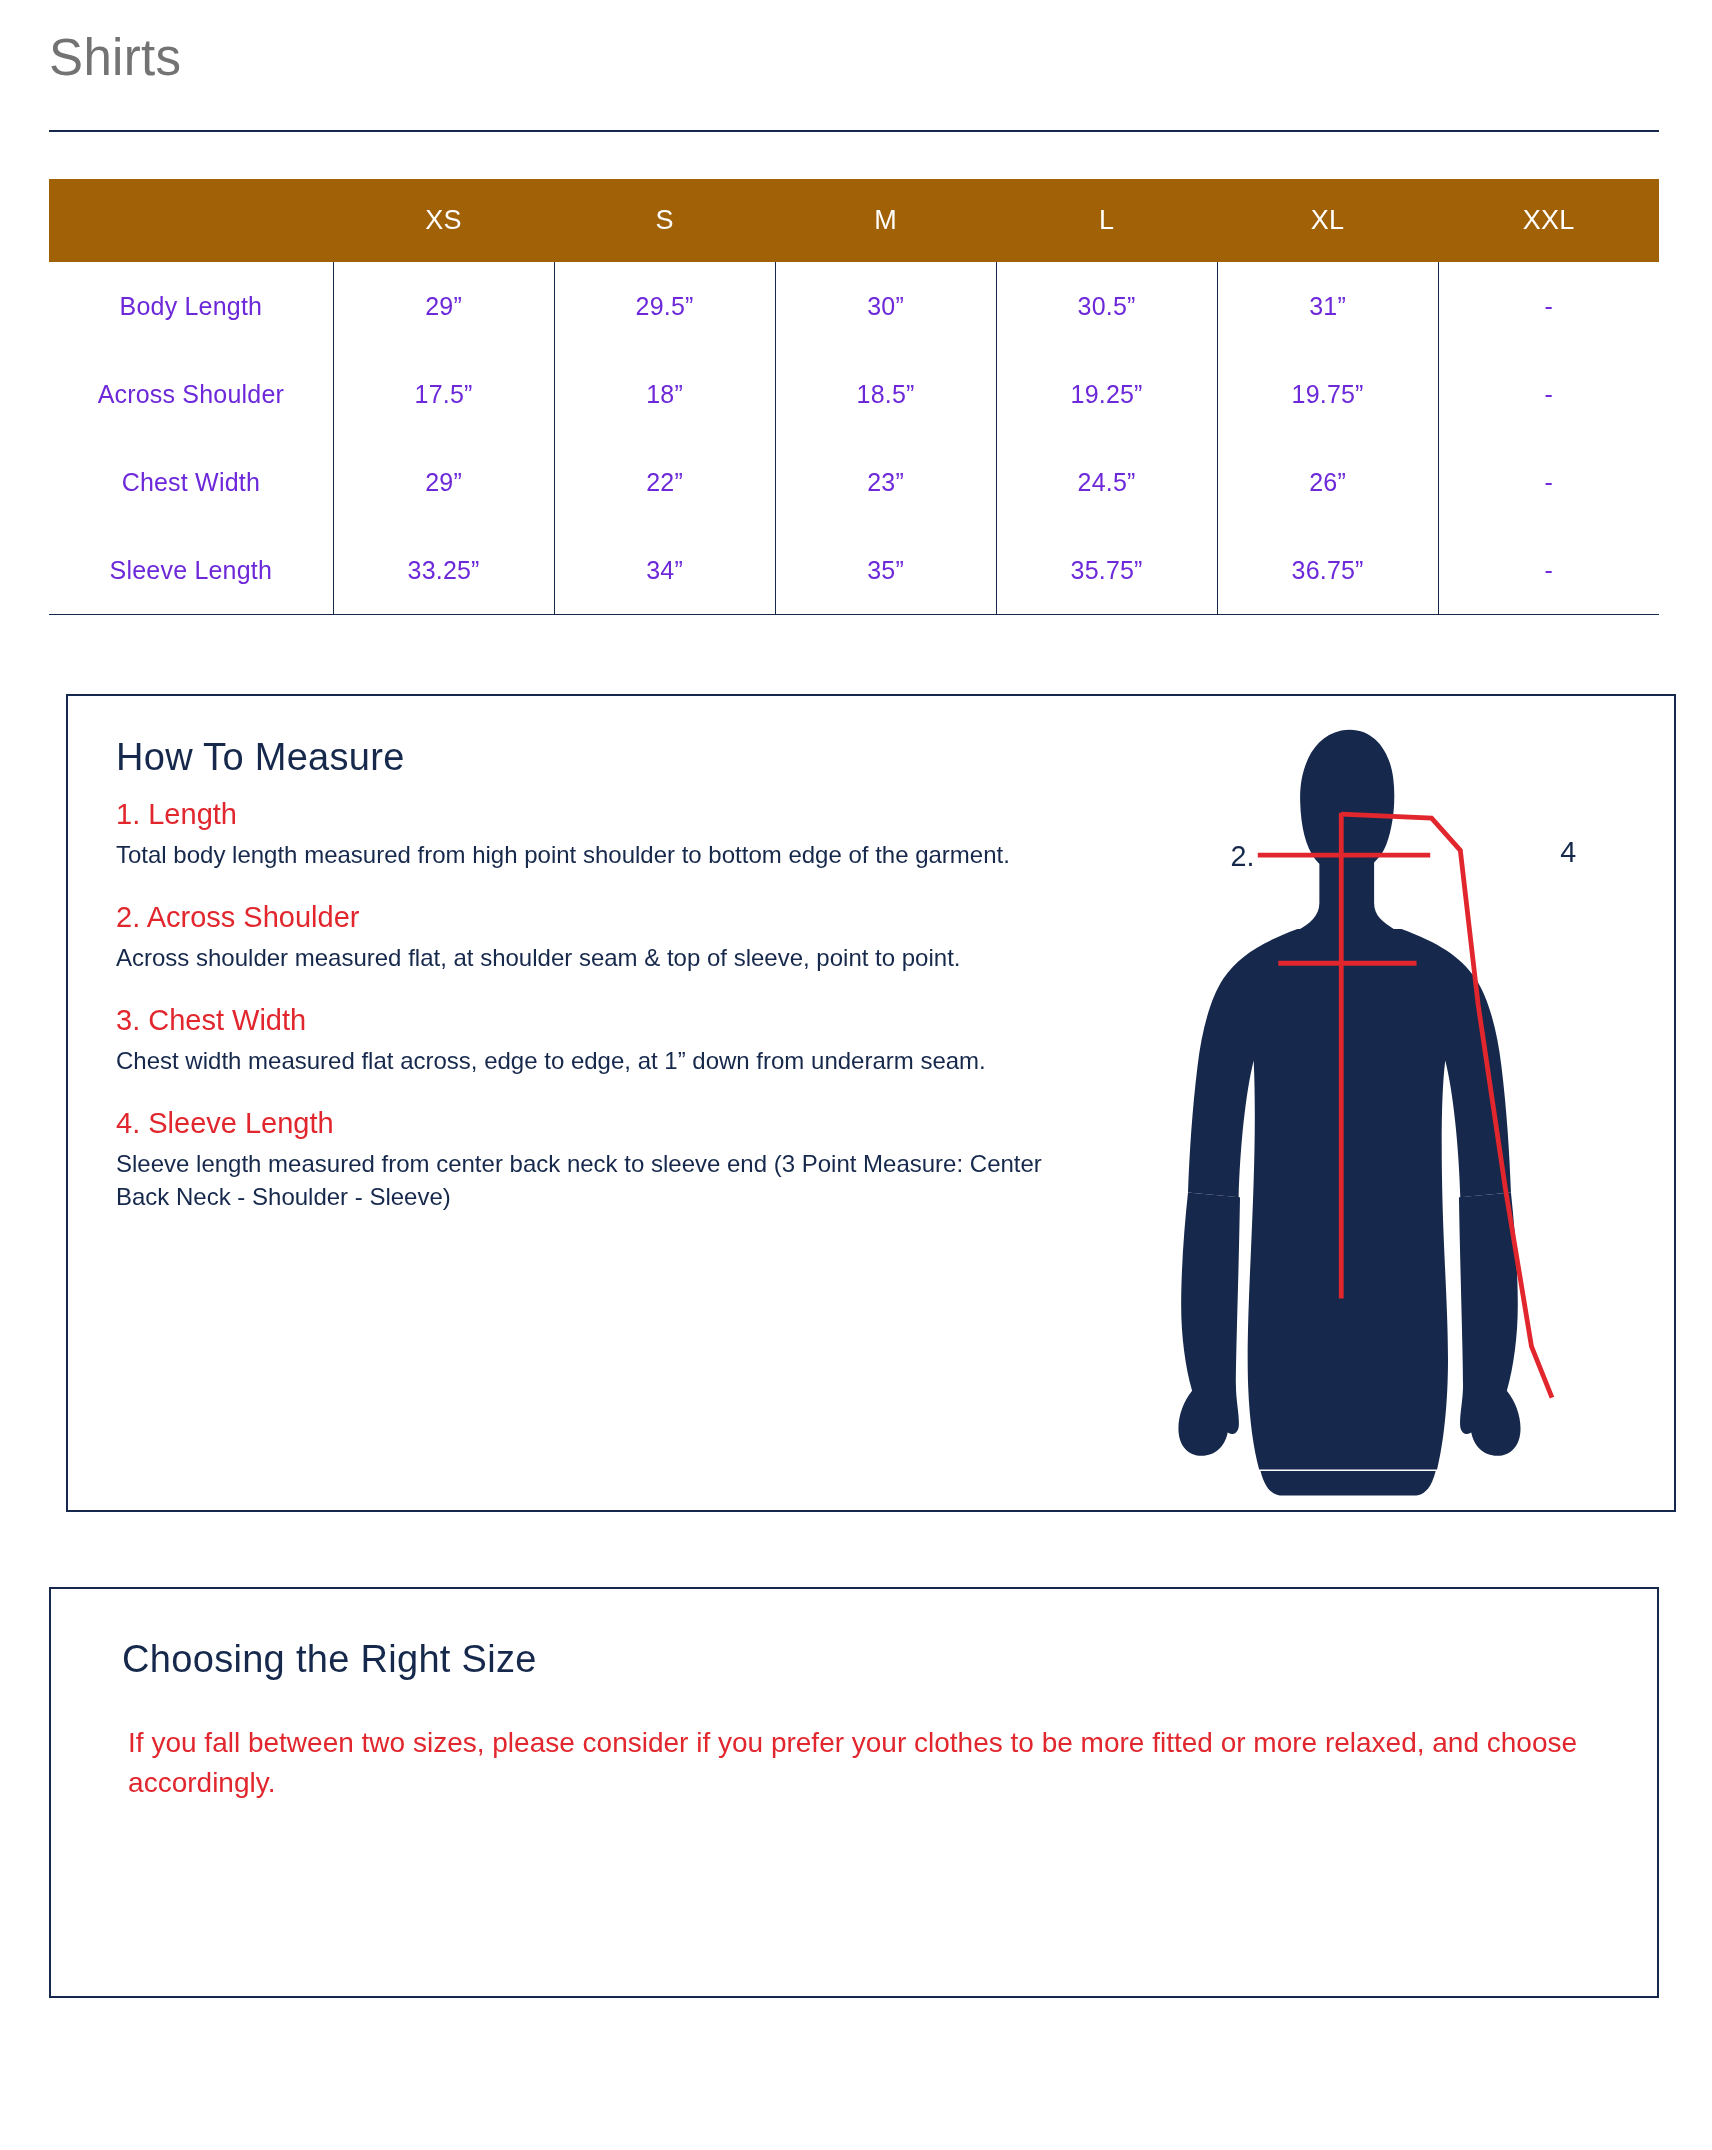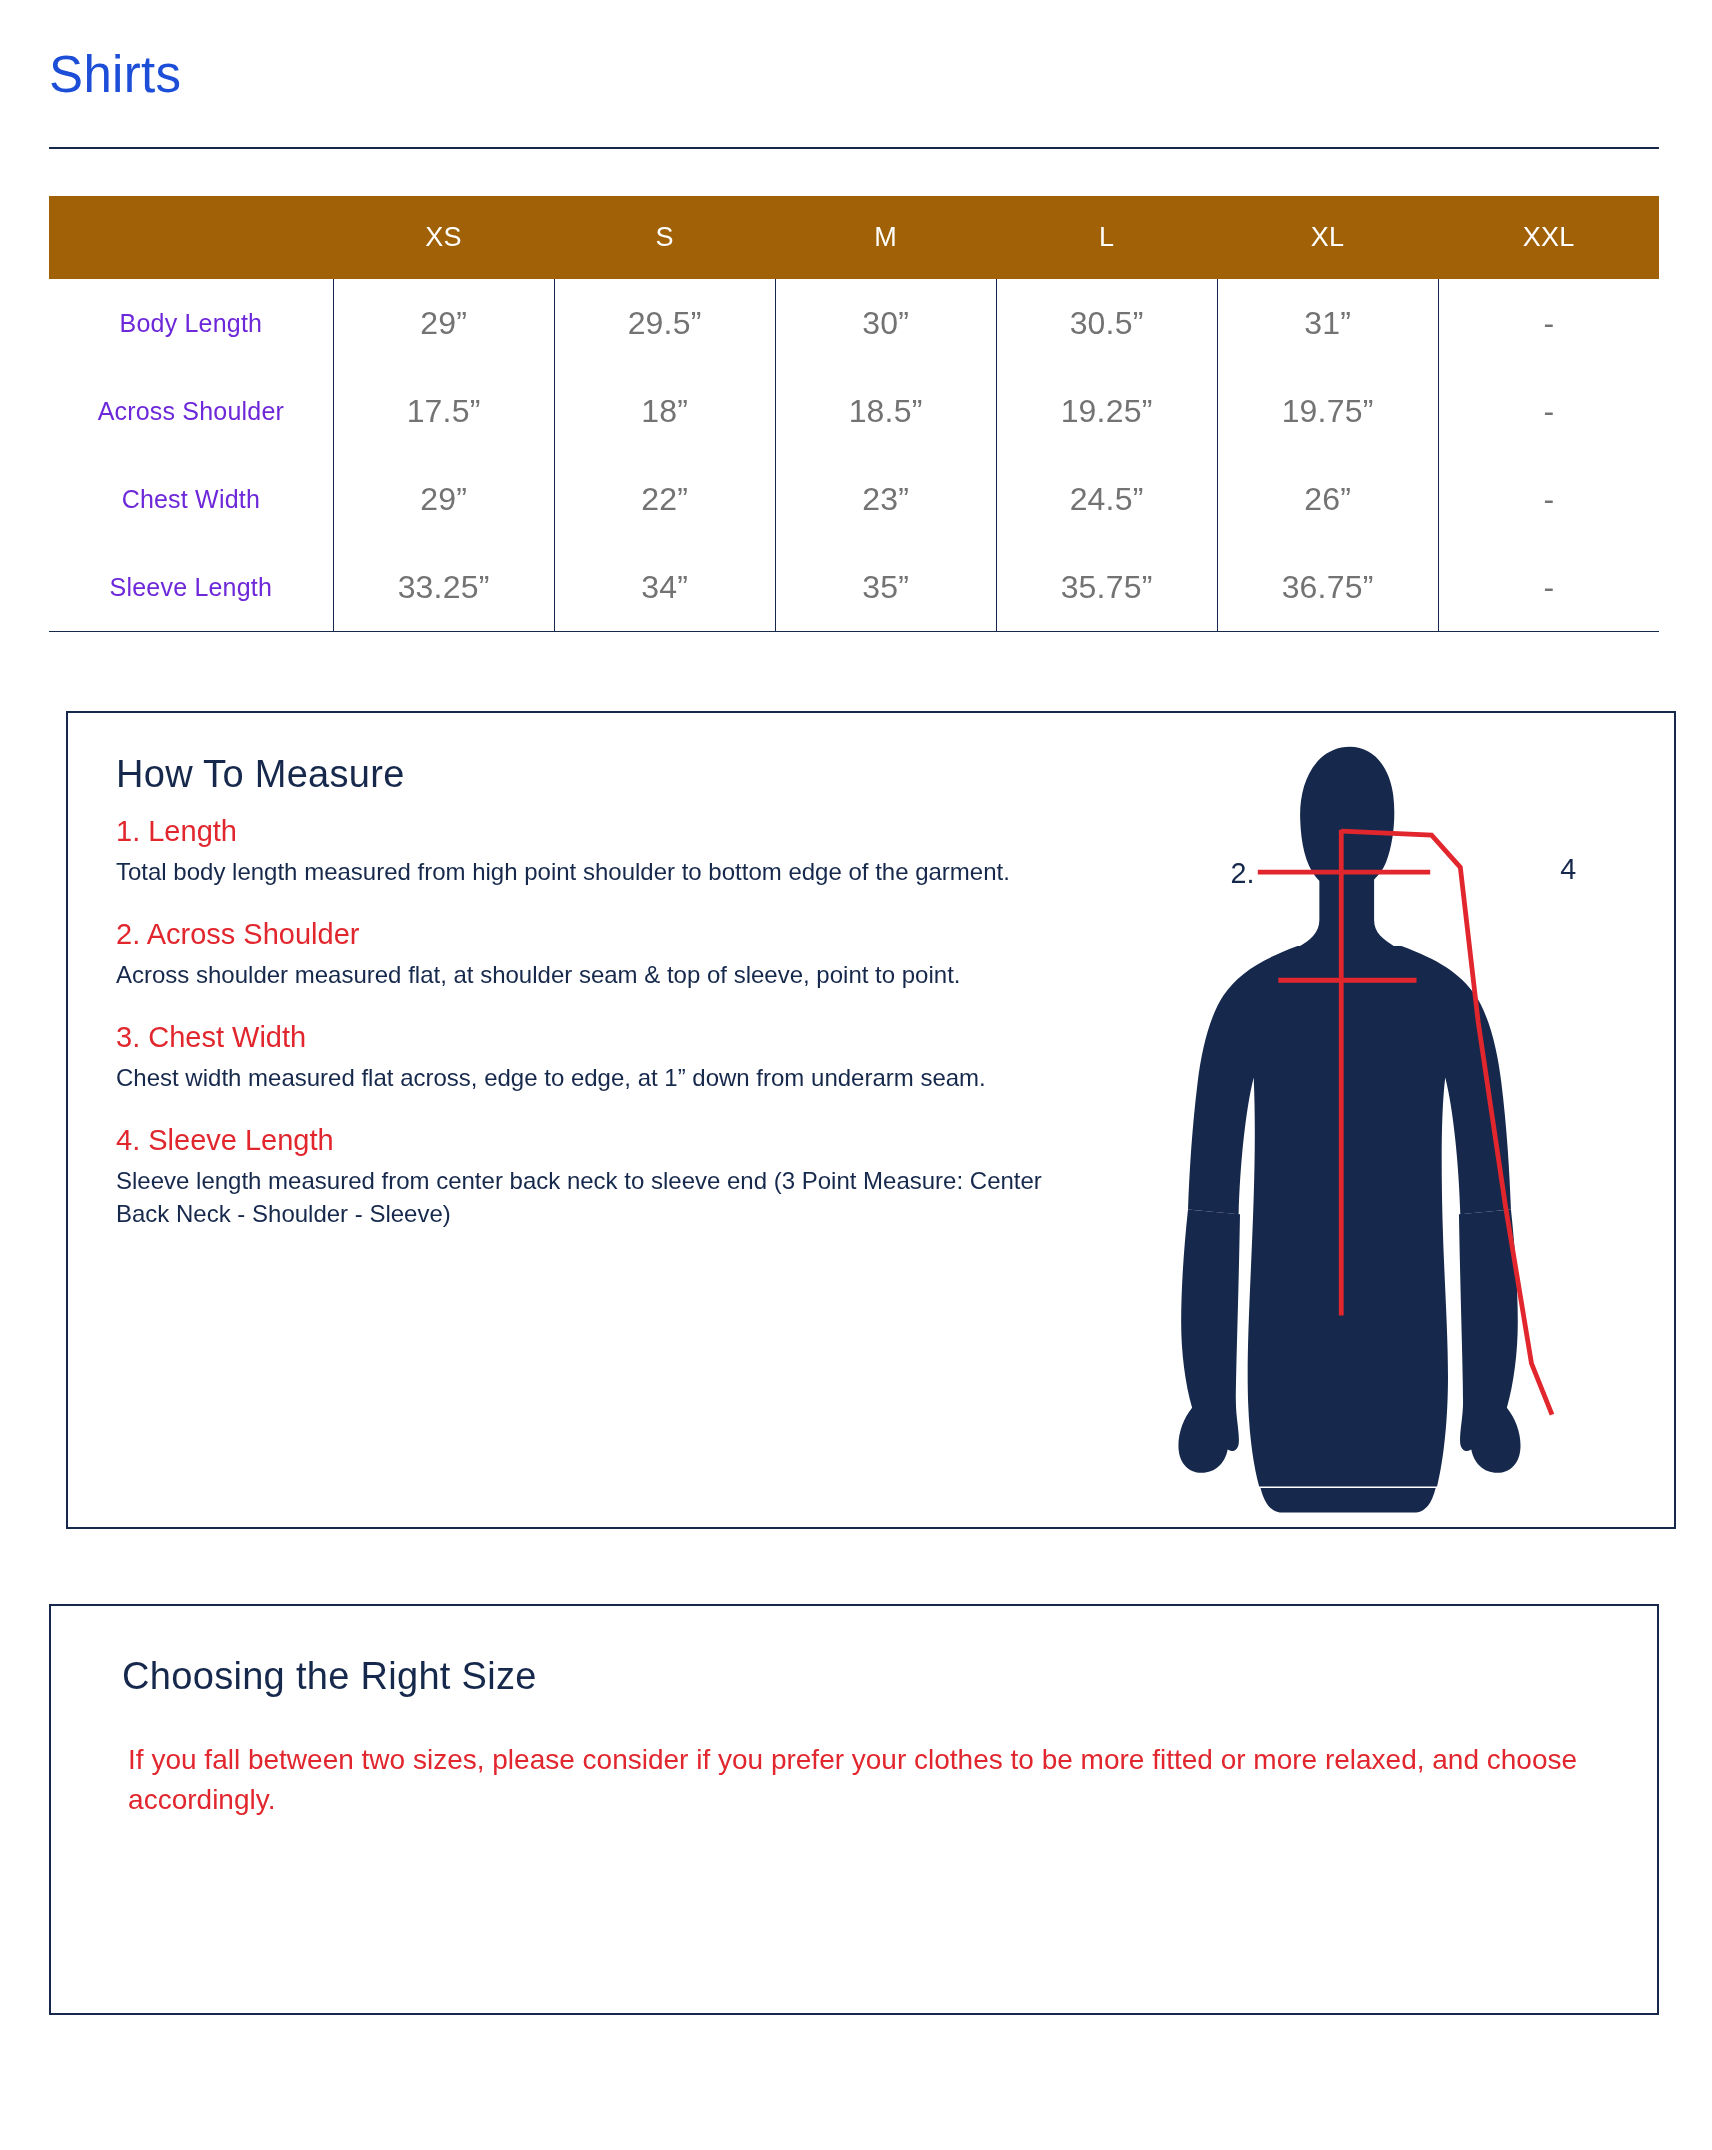--- a/index.html
+++ b/index.html
@@ -19,23 +19,23 @@
     width: 1712px;
     height: 2151px;
     box-sizing: border-box;
     padding: 0 45px;
   }
 
   
   .title {
     font-size: 51px;
     font-weight: 400;
-    color: #1d4ed8;
+    color: #737373;
     letter-spacing: 0.3px;
-    padding-top: 49px;
+    padding-top: 32px;
     padding-left: 4.1px;
     line-height: 1;
   }
   .title-rule {
     margin-top: 47px;
     border-top: 2.1px solid #16294c;
     width: 1610px;
     margin-left: 4.1px;
   }
 
@@ -61,22 +61,22 @@
     border: none;
     letter-spacing: 0.3px;
   }
   table.size-table th.corner {
     width: 282px;
   }
   table.size-table td {
     height: 86px;
     text-align: center;
     vertical-align: middle;
-    font-size: 32px;
-    color: #737373;
+    font-size: 25px;
+    color: #6d28d9;
     font-weight: 400;
     border-right: 1.4px solid #16294c;
     border-bottom: none;
     background: #ffffff;
     letter-spacing: 0.2px;
   }
   table.size-table td.rowlabel {
     border-right: 1.4px solid #16294c;
     font-size: 25px;
     color: #6d28d9;

